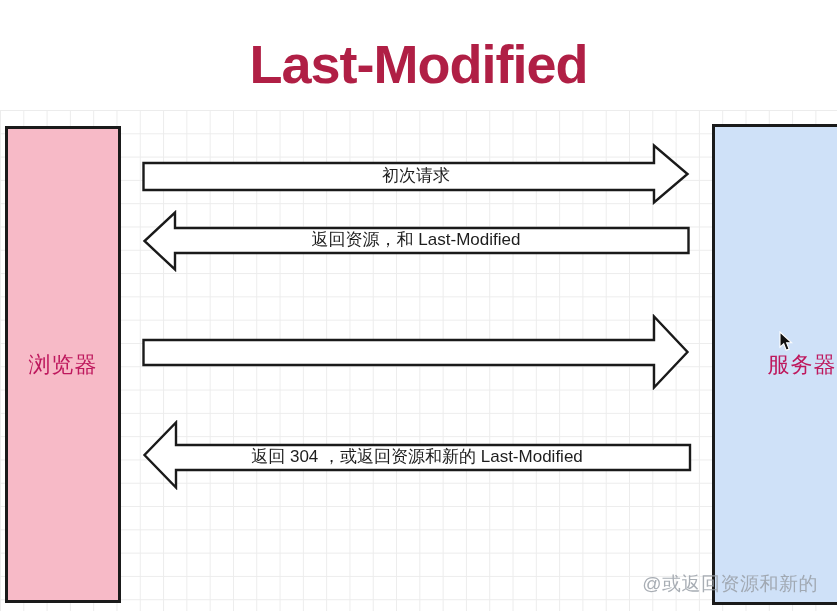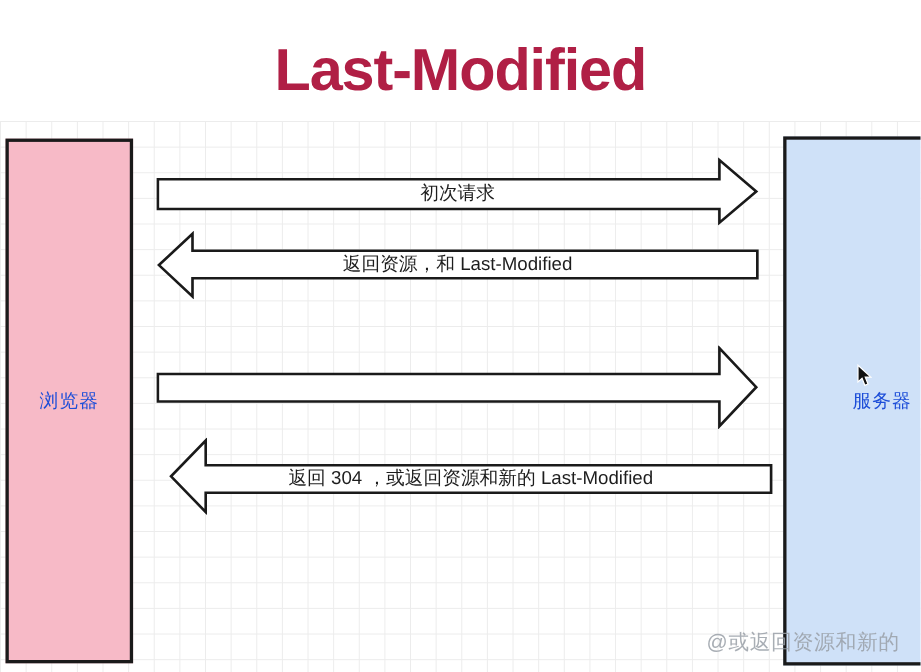--- a/index.html
+++ b/index.html
@@ -15,38 +15,38 @@
     background-size:23.3px 23.3px;
   }
   .title{
     position:absolute;top:36px;left:0;width:100%;text-align:center;
     font-size:54px;font-weight:800;letter-spacing:-1px;color:#b01f45;
     line-height:1.05;
   }
   .node{
     position:absolute;border:3px solid #1a1a1a;
     display:flex;align-items:center;justify-content:center;
-    font-size:17px;color:#1d4ed8;letter-spacing:1px;
+    font-size:22px;color:#be185d;letter-spacing:1px;
   }
   .node-browser{left:5px;top:126px;width:110px;height:471px;background:#f7bac7;}
   .node-server{left:712px;top:124px;width:112px;height:475px;background:#cfe1f8;padding-left:31px;}
   .arrow{position:absolute;}
   .arrow svg{display:block;}
   .arrow-label{
     position:absolute;left:0;width:100%;text-align:center;
     font-size:17px;color:#1d1d1d;white-space:nowrap;
     display:flex;align-items:center;justify-content:center;
   }
   .arrow1{left:142px;top:143px;width:548px;height:62px;}
   .arrow1 .arrow-label{top:18px;height:29px;}
   .arrow2{left:142px;top:210px;width:548px;height:62px;}
   .arrow2 .arrow-label{top:16px;height:27px;}
   .arrow3{left:142px;top:314px;width:548px;height:76px;}
   .arrow3 .arrow-label{top:24px;height:27px;}
-  .arrow4{left:142px;top:398px;width:550px;height:70px;margin-left:11px;}
+  .arrow4{left:142px;top:420px;width:550px;height:70px;}
   .arrow4 .arrow-label{top:23px;height:27px;}
   .watermark{
     position:absolute;right:19px;top:571px;z-index:6;
     font-size:19px;letter-spacing:.5px;color:#9aa0a8;opacity:.85;
   }
   .cursor{position:absolute;left:779px;top:331px;z-index:7;}
 </style>
 </head>
 <body>
 

